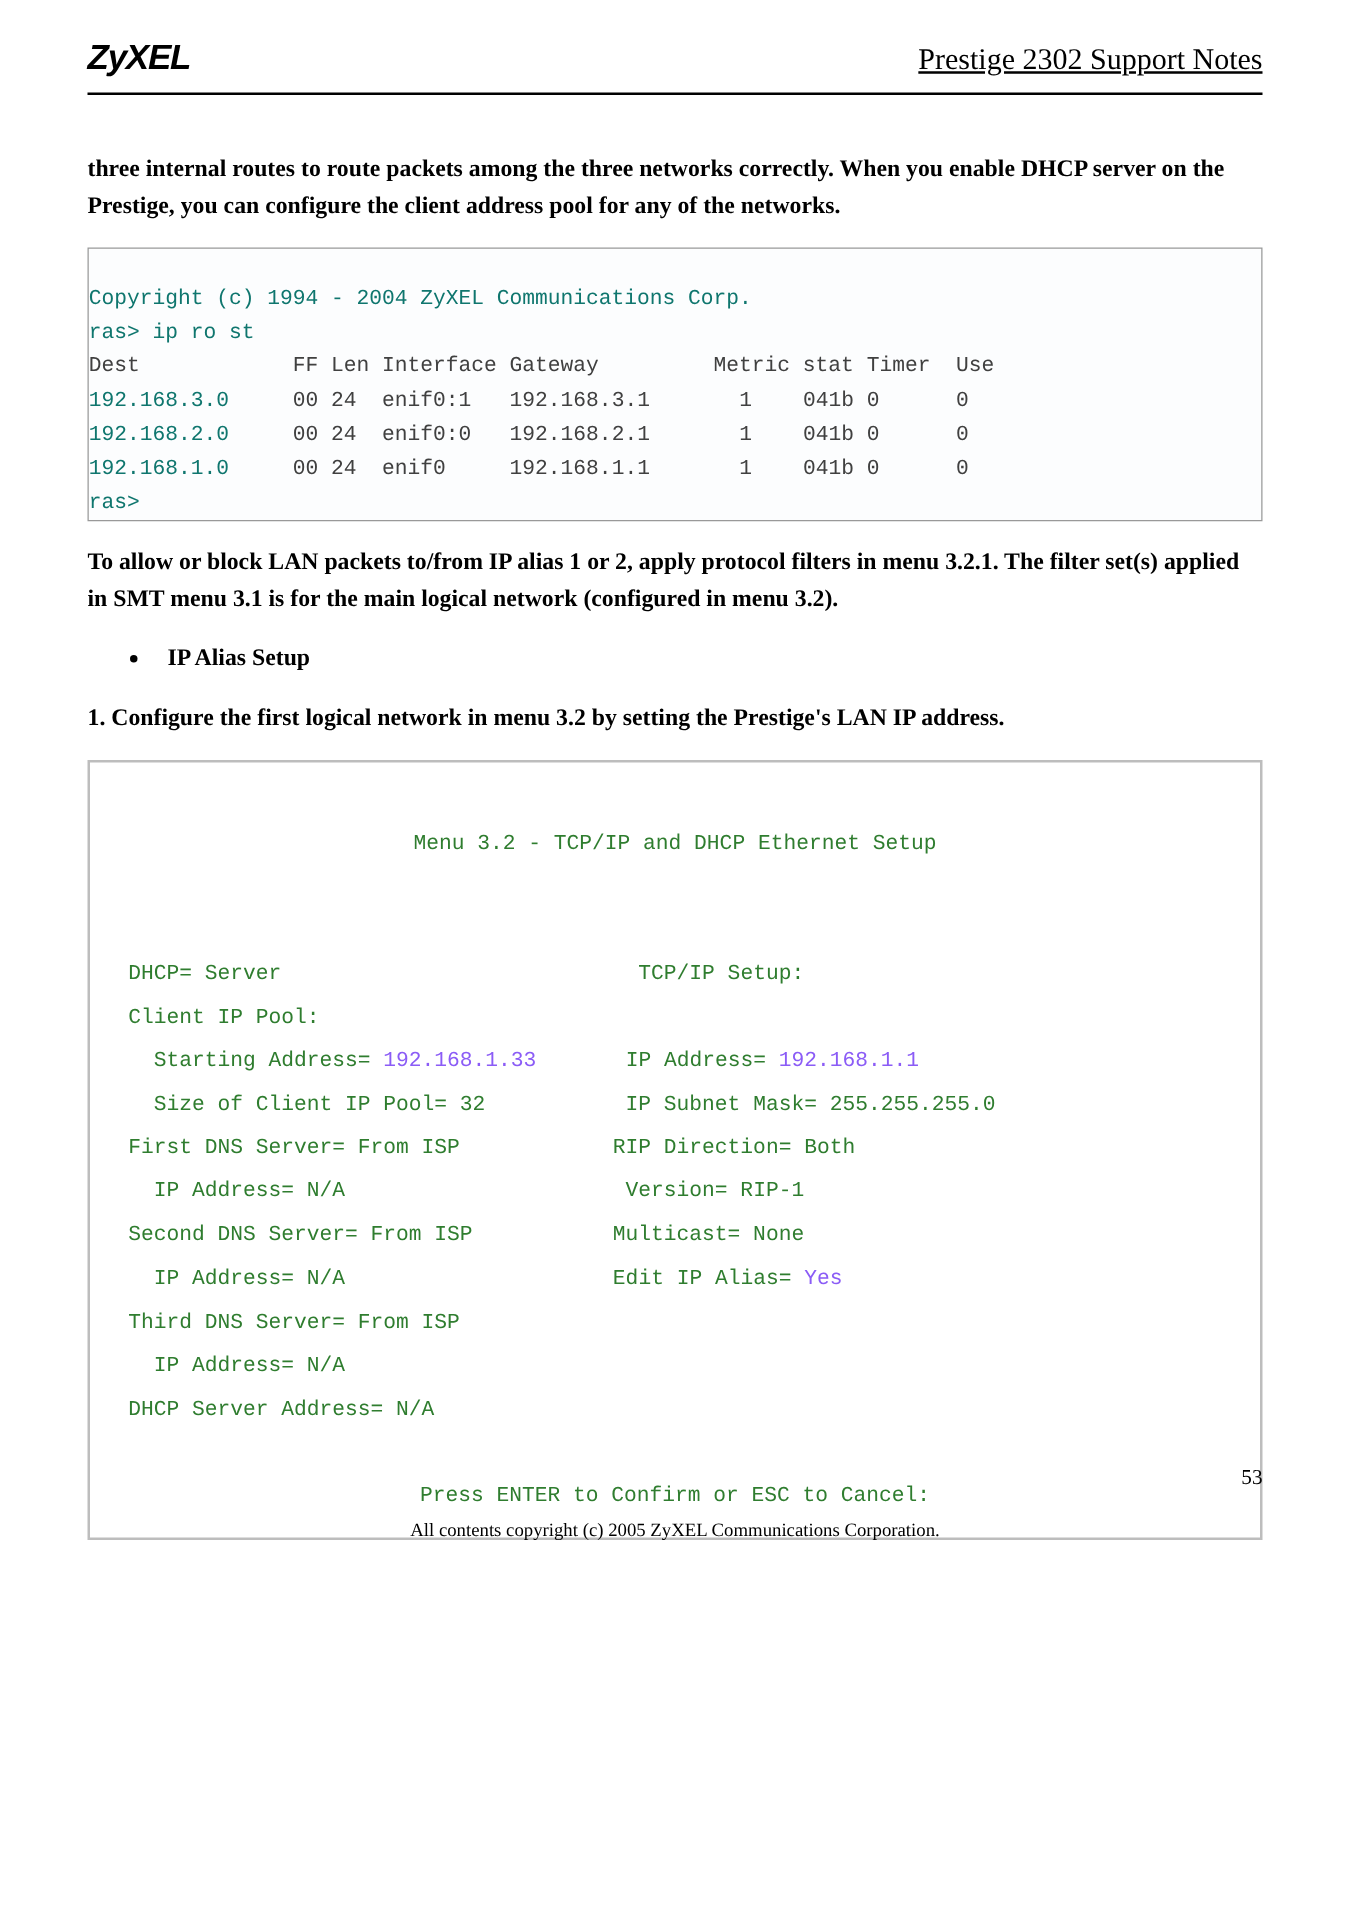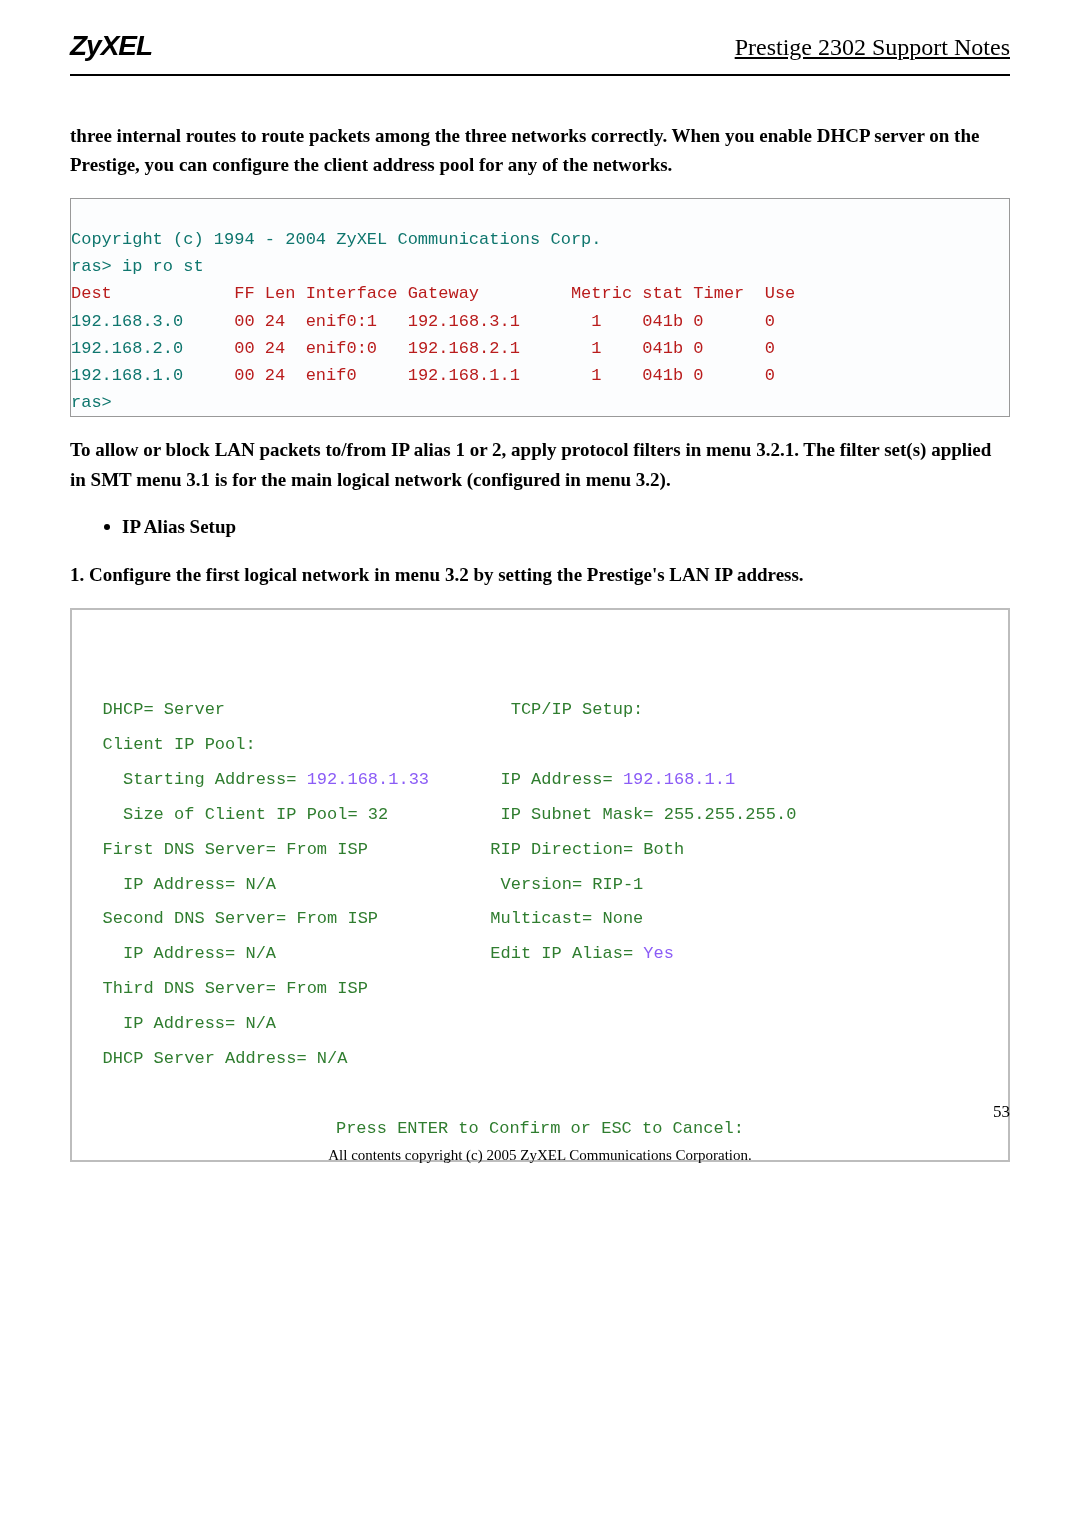--- a/index.html
+++ b/index.html
@@ -43,26 +43,26 @@
     background: #fcfdfe;
     font-family: "Courier New", Courier, monospace;
     font-size: 17px;
     line-height: 1.6;
     margin-bottom: 18px;
     white-space: pre;
     overflow: hidden;
   }
   .code-box .row { height: 27px; }
   .purple { color: #0f766e; }
-  .green  { color: #b91c1c; }
+  .green  { color: #404040; }
   .blue   { color: #8b5cf6; }
   .bullet-row {
     display:flex;
     align-items:center;
-    gap:12px;
+    gap:24px;
     margin: 22px 0 22px 34px;
     font-size:19px;
     font-weight:bold;
   }
   .bullet-dot { display:inline-block; width:6px; height:6px; background:#000; border-radius:50%; }
   .menu-box {
     border: 2.4px solid #bdbdbd;
     background:#fff;
     font-family:"Courier New",Courier,monospace;
     font-size:17px;
@@ -109,20 +109,21 @@
 <p class="body-text">To allow or block LAN packets to/from IP alias 1 or 2, apply protocol filters in menu 3.2.1. The filter set(s) applied in SMT menu 3.1 is for the main logical network (configured in menu 3.2).</p>
 
 <div class="bullet-row">
   <span class="bullet-dot"></span>
   <span>IP Alias Setup</span>
 </div>
 
 <p class="body-text">1. Configure the first logical network in menu 3.2 by setting the Prestige's LAN IP address.</p>
 
 <div class="menu-box">
+<div style="text-align:center">Menu 3.2 - TCP/IP and DHCP Ethernet Setup</div>
 
    <span>DHCP= Server</span>                            <span>TCP/IP Setup:</span>
    <span>Client IP Pool:</span>
      <span><span>Starting Address=</span> <span class="blue">192.168.1.33</span></span>       <span><span>IP Address=</span> <span class="blue">192.168.1.1</span></span>
      <span>Size of Client IP Pool= 32</span>           <span>IP Subnet Mask= 255.255.255.0</span>
    <span>First DNS Server= From ISP</span>            <span>RIP Direction= Both</span>
      <span>IP Address= N/A</span>                      <span>Version= RIP-1</span>
    <span>Second DNS Server= From ISP</span>           <span>Multicast= None</span>
      <span>IP Address= N/A</span>                     <span><span>Edit IP Alias=</span> <span class="blue">Yes</span></span>
    <span>Third DNS Server= From ISP</span>

